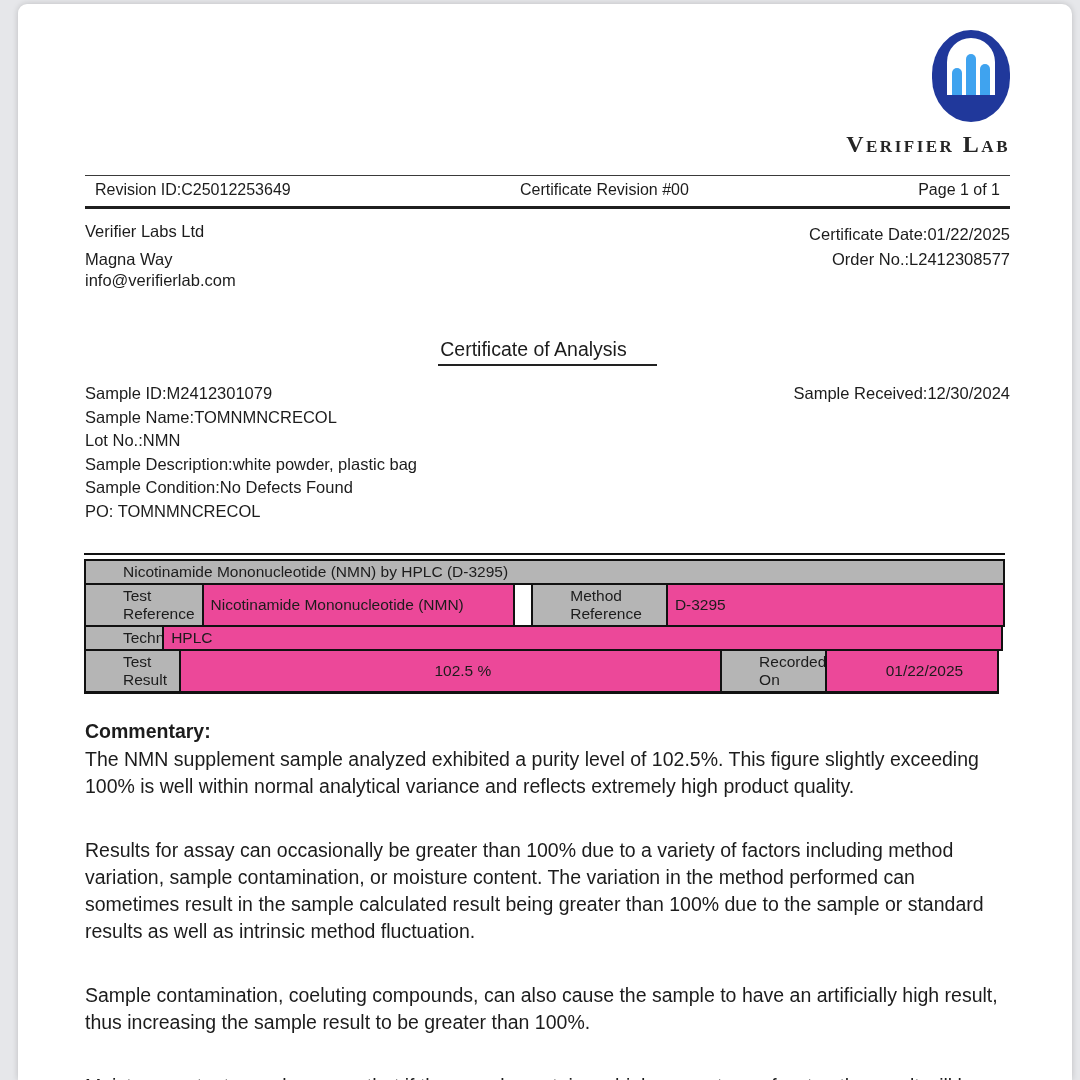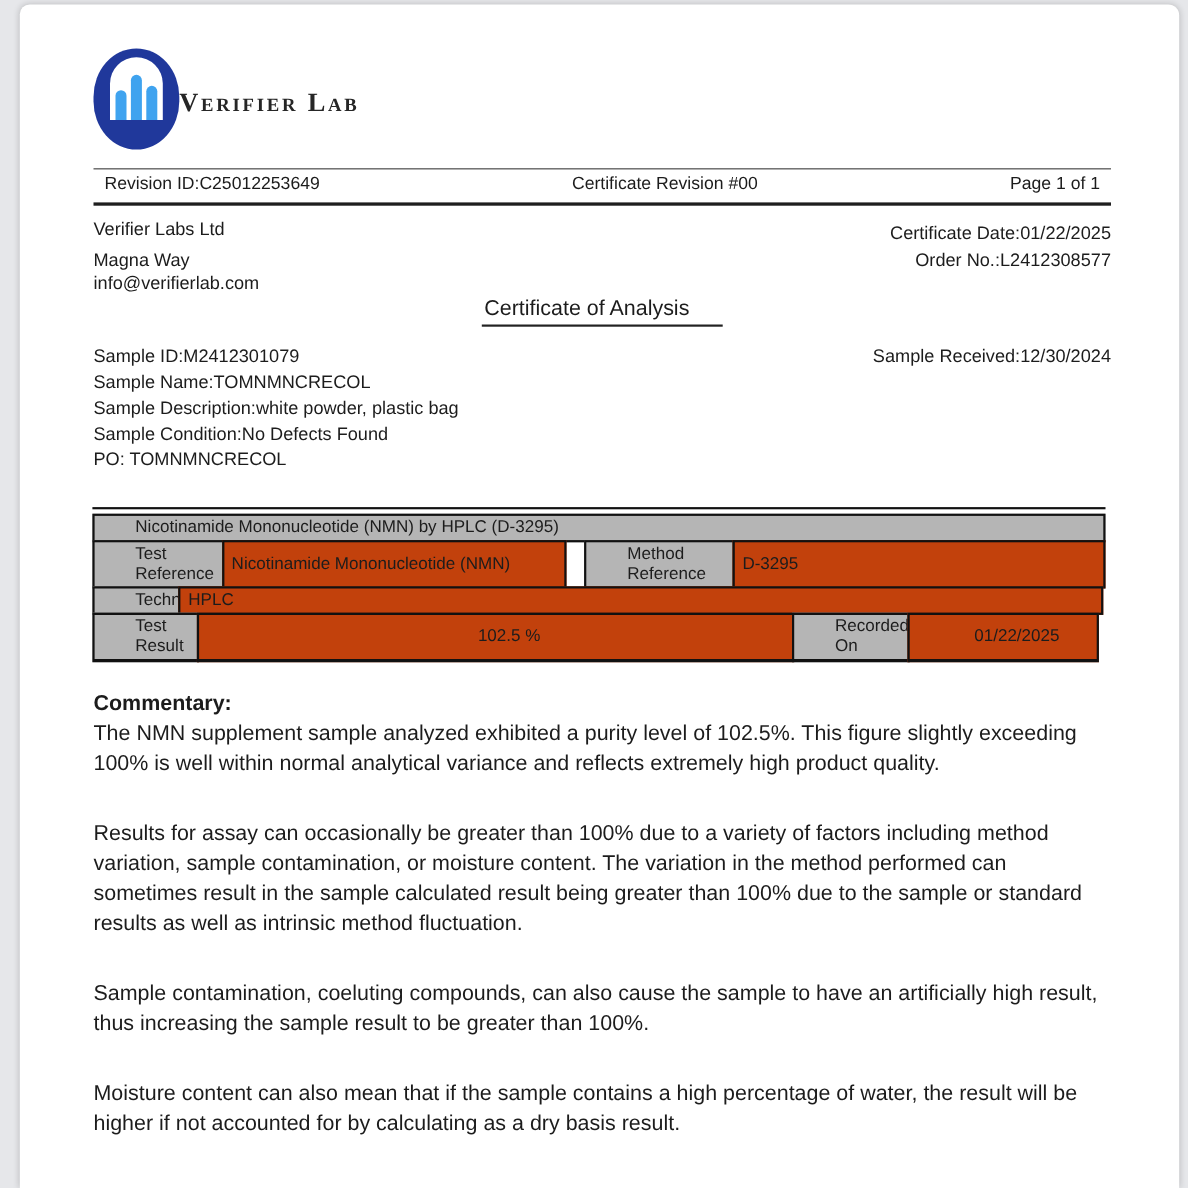--- a/index.html
+++ b/index.html
@@ -17,22 +17,22 @@
     width:1054px;height:1076px;
     background:#ffffff;
     border-radius:9px 10px 0 0;
     box-shadow:0 0 6px rgba(0,0,0,0.18);
   }
   .content{
     padding:0 62px 0 67px;
   }
   
   .logo-wrap{
-    padding-top:40px;
-    display:flex;flex-direction:row;align-items:center;
+    padding-top:26px;
+    display:flex;flex-direction:column;align-items:flex-end;
   }
   .logo-pill{
     position:relative;
     width:78px;height:92px;
     background:#20389b;
     border-radius:39px / 44px;
   }
   .logo-arch{
     position:absolute;
     left:50%;top:8px;transform:translateX(-50%);
@@ -68,20 +68,21 @@
   .info-row{
     margin-top:13px;
     display:flex;justify-content:space-between;
     font-size:16.5px;
   }
   .info-left .co-name{margin-bottom:8px;}
   .info-left .co-line{line-height:21px;}
   .info-right{text-align:right;line-height:25px;}
   
   .doc-title-row{
+    margin-top:47px;
     text-align:center;
   }
   .doc-title{
     display:inline-block;
     font-size:19.5px;
     border-bottom:2px solid #222;
     padding:0 30px 3px 2px;
   }
   
   .sample-row{
@@ -104,21 +105,21 @@
   }
   .trow{display:flex;margin-top:-2px;}
   .trow:first-of-type{margin-top:0;}
   .tcell{
     border:2px solid #111;
     min-height:23px;
     display:flex;align-items:center;
     padding:2px 7px;
     margin-left:-2px;
     box-sizing:border-box;
-    background:#c2410c;
+    background:#ec4899;
   }
   .tcell:first-child{margin-left:0;}
   .tcell.shaded{background:#b5b5b5;padding-left:37px;}
   .tcell.center{justify-content:center;padding-left:32px;}
   .trow.last .tcell{border-bottom-width:3px;}
   
   .w-full{width:100%;}
   .r2c1{width:13%;}  .r2c2{width:34.6%;} .r2c3{width:15%;margin-left:16px;} .r2c4{width:37.4%;}
   .r3c1{width:8.7%;} .r3c2{width:91.3%;}
   .r4c1{width:10.5%;}.r4c2{width:59%;}   .r4c3{width:11.6%;}.r4c4{width:18.9%;}
@@ -173,20 +174,21 @@
     </div>
 
     <div class="doc-title-row">
       <span class="doc-title">Certificate of Analysis</span>
     </div>
 
     <div class="sample-row">
       <div class="sample-left">
         <div>Sample ID:M2412301079</div>
         <div>Sample Name:TOMNMNCRECOL</div>
+        <div>Lot No.:NMN</div>
         <div>Sample Description:white powder, plastic bag</div>
         <div>Sample Condition:No Defects Found</div>
         <div>PO: TOMNMNCRECOL</div>
       </div>
       <div class="sample-right">Sample Received:12/30/2024</div>
     </div>
 
     <div class="tbl">
       <div class="tbl-topline"></div>
       <div class="trow">

